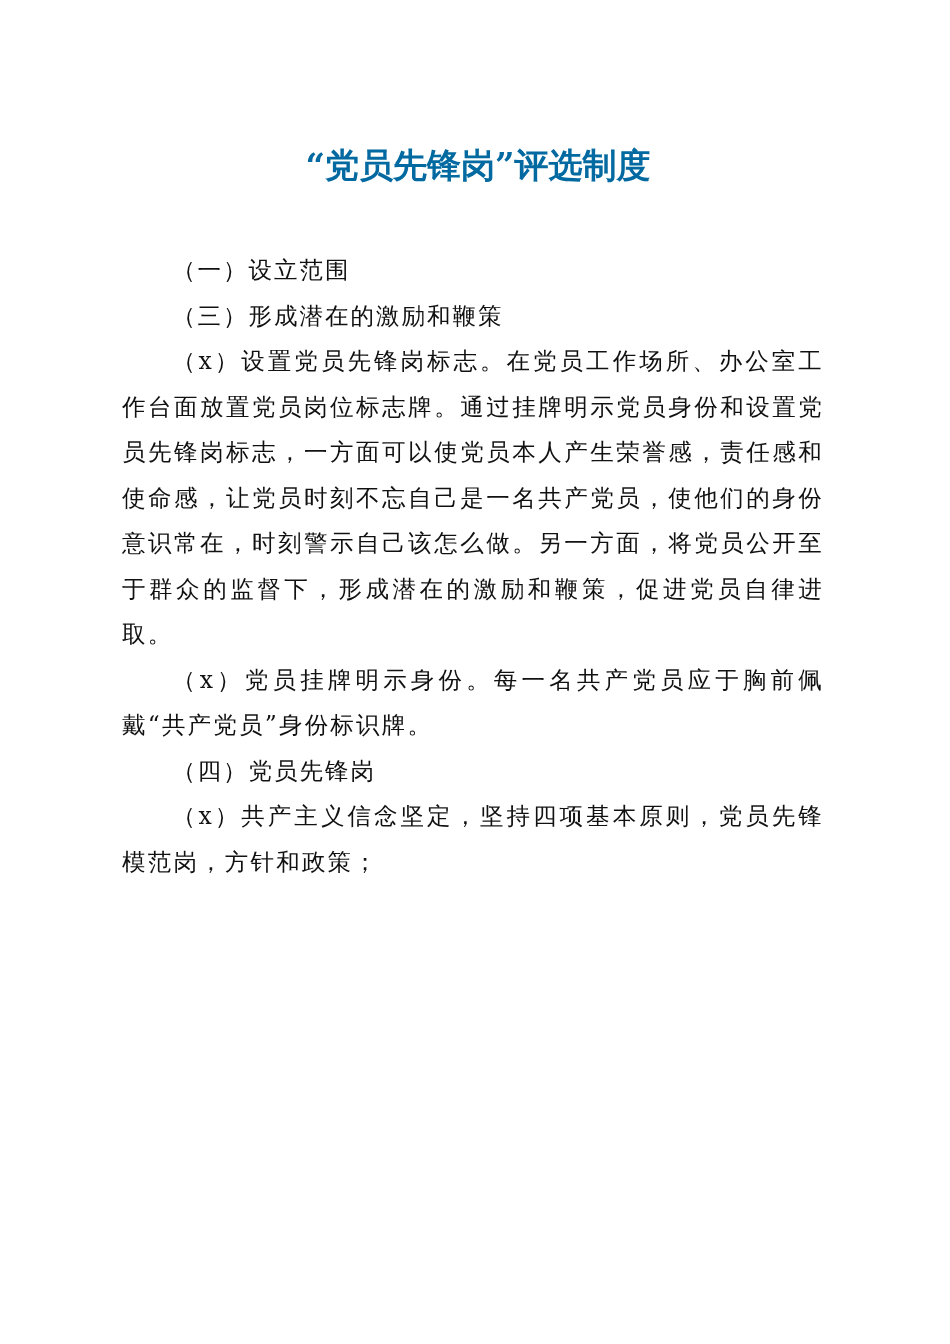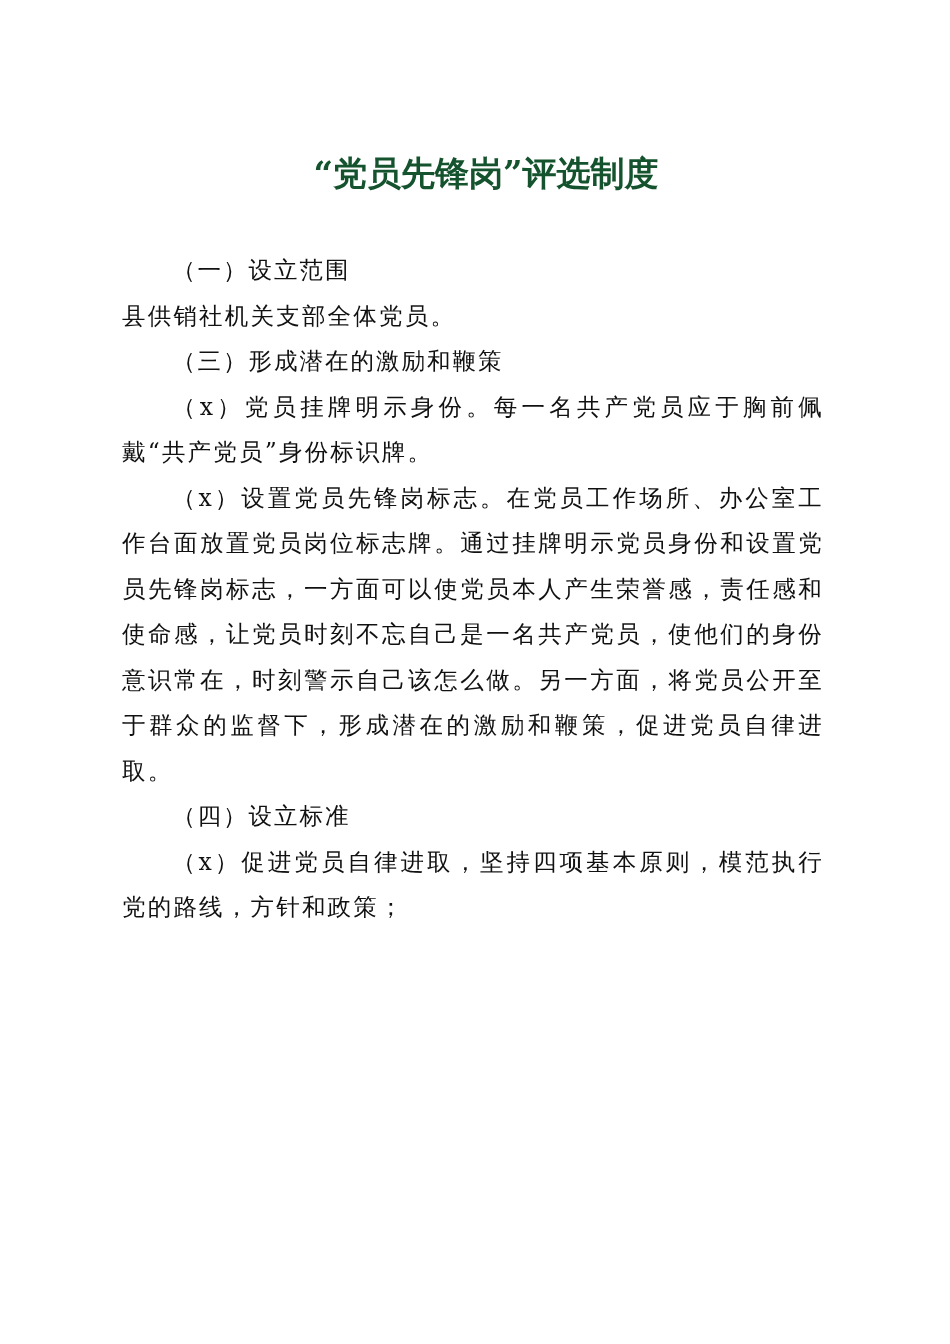--- a/index.html
+++ b/index.html
@@ -24,22 +24,22 @@
     .doc-title {
       position: absolute;
       left: 0;
       width: 702px;
       top: 136px;
       text-align: center;
       font-size: 34px;
       font-weight: bold;
       line-height: 48px;
       letter-spacing: 0px;
-      color: #14532d;
-      margin: 13px;
+      color: #0369a1;
+      margin: 5px;
     }
     .body-text {
       position: absolute;
       left: 0;
       top: 228px;
       width: 702px;
       margin-top: 20px;
     }
     .para {
       font-size: 23.5px;
@@ -63,28 +63,27 @@
   </style>
 </head>
 <body>
 
 <div class="page">
   <h1 class="doc-title">“党员先锋岗”评选制度</h1>
 
   <div class="body-text">
     <section>
       <p class="heading">（一）设立范围</p>
-      <p class="para" style="text-indent:0;">县供销社机关支部全体党员。</p>
     </section>
 
 
     <section>
       <p class="heading">（三）形成潜在的激励和鞭策</p>
+      <p class="para indent">（x）设置党员先锋岗标志。在党员工作场所、办公室工作台面放置党员岗位标志牌。通过挂牌明示党员身份和设置党员先锋岗标志，一方面可以使党员本人产生荣誉感，责任感和使命感，让党员时刻不忘自己是一名共产党员，使他们的身份意识常在，时刻警示自己该怎么做。另一方面，将党员公开至于群众的监督下，形成潜在的激励和鞭策，促进党员自律进取。</p>
       <p class="para indent">（x）党员挂牌明示身份。每一名共产党员应于胸前佩戴“共产党员”身份标识牌。</p>
-      <p class="para indent">（x）设置党员先锋岗标志。在党员工作场所、办公室工作台面放置党员岗位标志牌。通过挂牌明示党员身份和设置党员先锋岗标志，一方面可以使党员本人产生荣誉感，责任感和使命感，让党员时刻不忘自己是一名共产党员，使他们的身份意识常在，时刻警示自己该怎么做。另一方面，将党员公开至于群众的监督下，形成潜在的激励和鞭策，促进党员自律进取。</p>
     </section>
 
     <section>
-      <p class="heading">（四）设立标准</p>
-      <p class="para indent">（x）促进党员自律进取，坚持四项基本原则，模范执行党的路线，方针和政策；</p>
+      <p class="heading">（四）党员先锋岗</p>
+      <p class="para indent">（x）共产主义信念坚定，坚持四项基本原则，党员先锋模范岗，方针和政策；</p>
     </section>
   </div>
 </div>
 
 </body></html>

